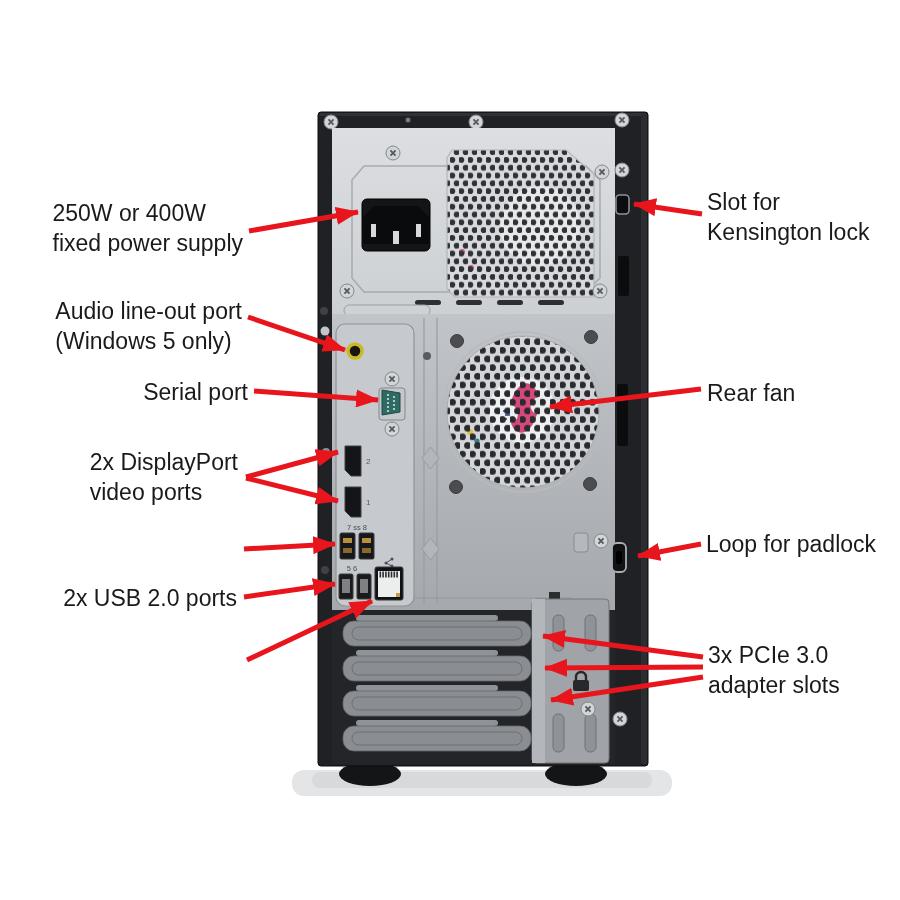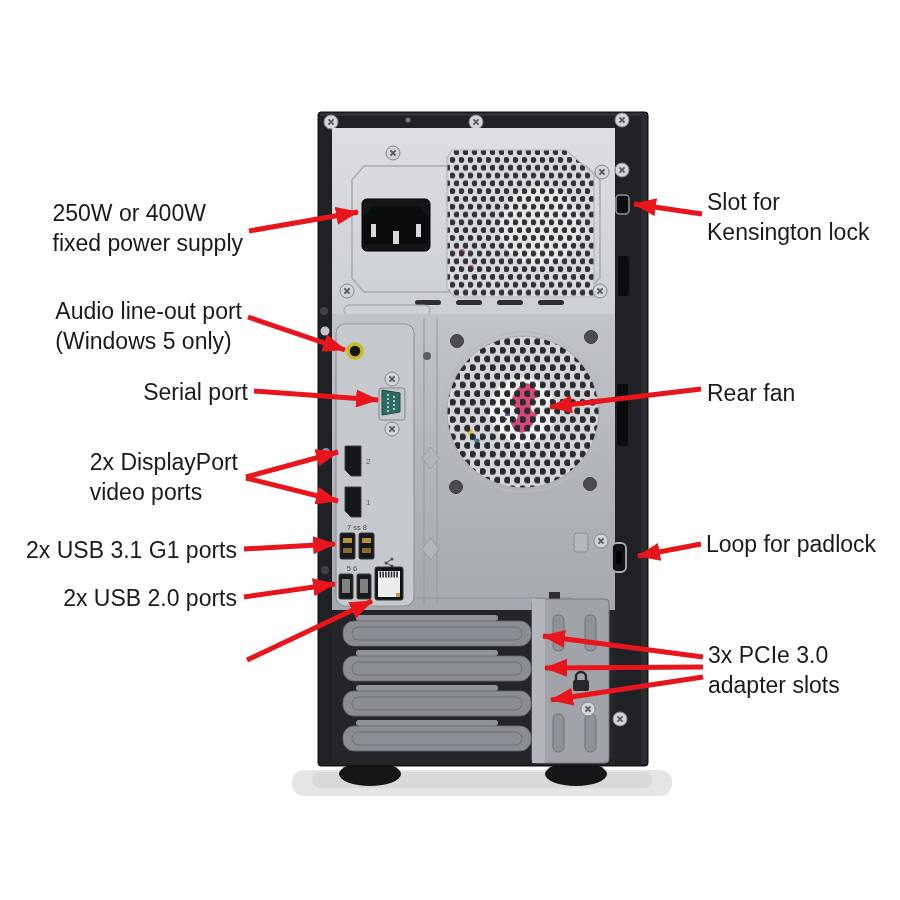--- a/index.html
+++ b/index.html
@@ -297,21 +297,20 @@
   </g>
 </svg>
 
 <div class="lbl r lbl-psu">250W or 400W
 fixed power supply</div>
 <div class="lbl r lbl-audio">Audio line-out port
 (Windows 5 only)</div>
 <div class="lbl r lbl-serial">Serial port</div>
 <div class="lbl r lbl-dp">2x DisplayPort
 video ports</div>
-<div class="lbl r lbl-usb3">2x USB 3.1 G1 ports</div>
 <div class="lbl r lbl-usb2">2x USB 2.0 ports</div>
 <div class="lbl lbl-kensington">Slot for
 Kensington lock</div>
 <div class="lbl lbl-fan">Rear fan</div>
 <div class="lbl lbl-padlock">Loop for padlock</div>
 <div class="lbl lbl-pcie">3x PCIe 3.0
 adapter slots</div>
 
 </div>
 

